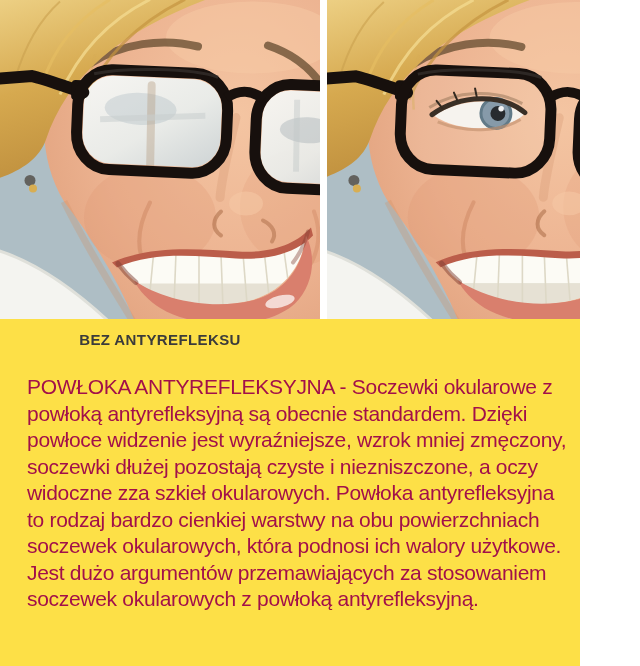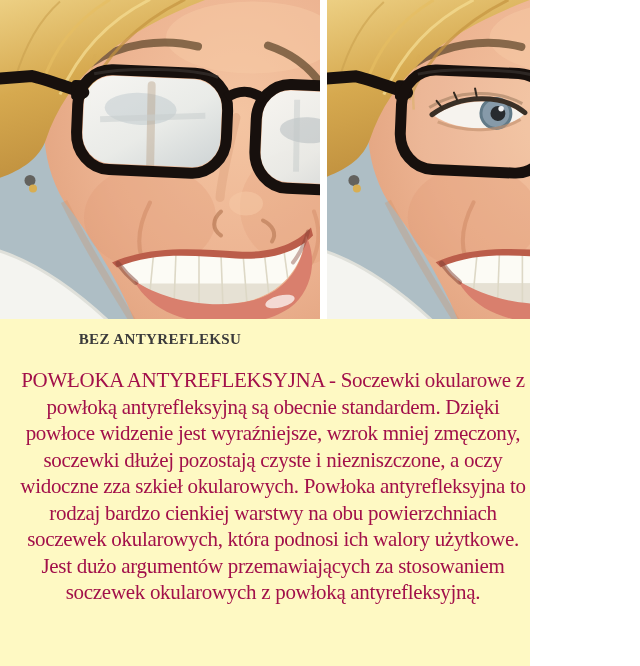--- a/index.html
+++ b/index.html
@@ -2,41 +2,41 @@
 <html lang="pl" style="--article-text: #A2104A; --caption-text: #3B3B3B; --photo-background: #AEBEC5;"><head>
 <meta charset="utf-8">
 <style>
   :root{
     --article-text:#A2104A;
     --caption-text:#3B3B3B;
     --photo-background:#AEBEC5;
   }
   html,body{margin:0;padding:0;background:#fff;}
   .page{
-    width:530px;height:666px;overflow:hidden;background:#fef9c3;
-    font-family:Liberation Serif, serif;
+    width:580px;height:666px;overflow:hidden;background:#fde047;
+    font-family:Liberation Sans, sans-serif;
   }
   .comparison{display:flex;width:640px;height:319px;background:#fff;}
   .photo{margin:0;padding:0;overflow:hidden;position:relative;}
   .photo.left{width:320px;height:319px;}
   .photo.right{width:313px;height:319px;}
   .photo svg{display:block;width:100%;height:100%;}
   .gap{width:7px;height:319px;background:#ffffff;}
   .captions{display:flex;width:640px;height:40px;align-items:center;}
   .caption{
     font-weight:bold;font-size:15px;letter-spacing:.4px;
     color:var(--caption-text);text-align:center;
   }
   .caption.left{width:320px;}
   .caption.right{width:313px;margin-left:7px;}
   .article{
-    margin:0;padding:8px 4px 0 20px;
+    margin:7px;padding:8px 4px 0 20px;
     color:var(--article-text);
     font-size:21px;line-height:26.5px;letter-spacing:-0.3px;
-    text-align:center;
+    text-align:left;
   }
 </style>
 </head>
 <body>
 
 <div class="page">
 
   <div class="comparison">
 
     <figure class="photo left">

